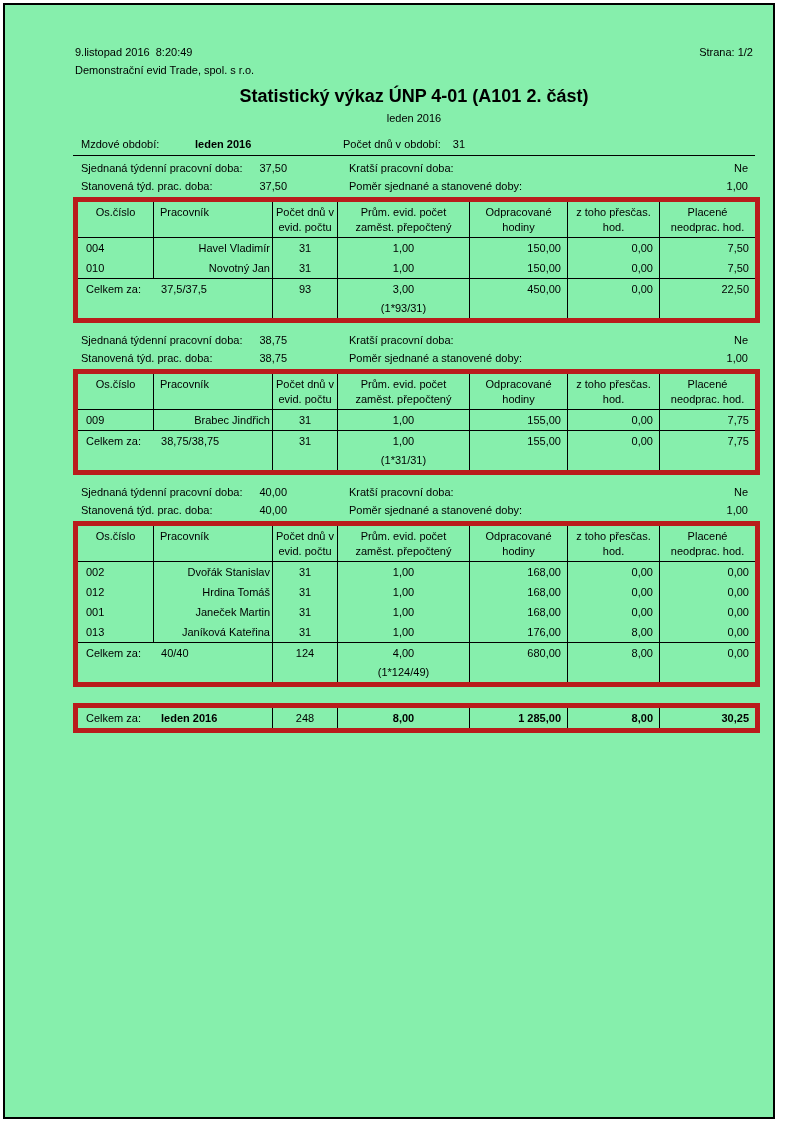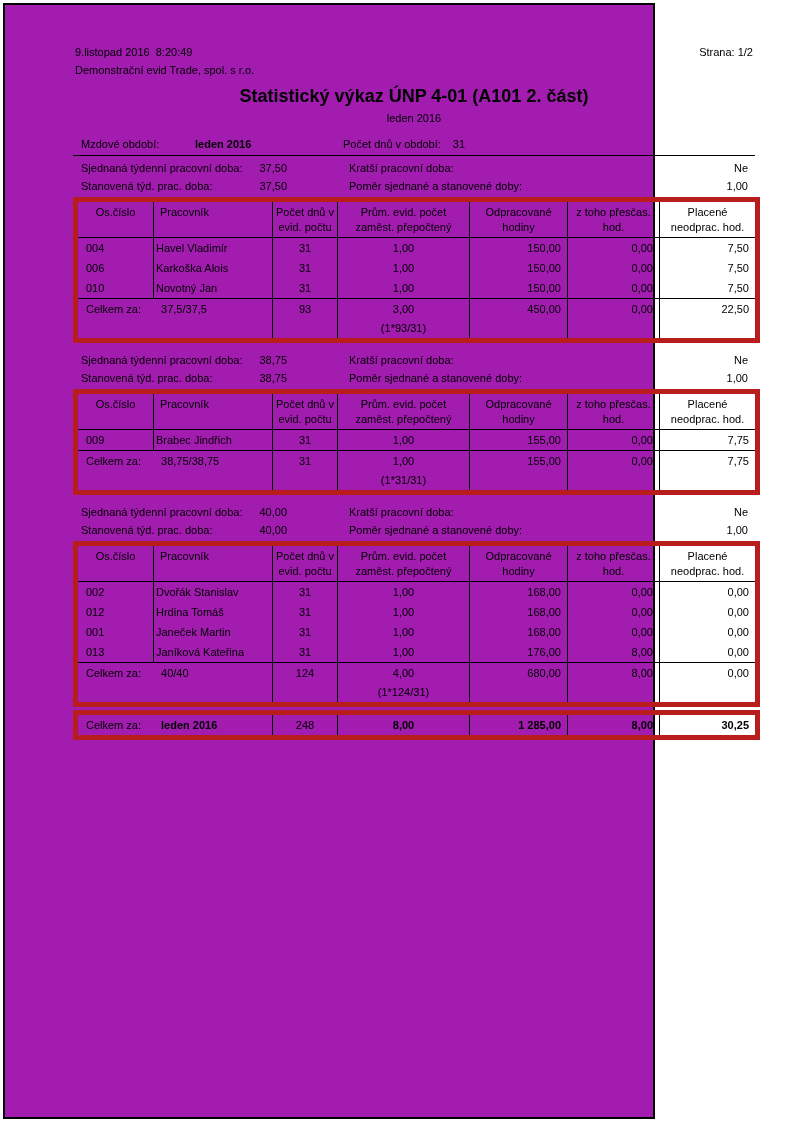--- a/index.html
+++ b/index.html
@@ -4,24 +4,24 @@
 <style>
   html,body { margin:0; padding:0; background:#fff; }
   body {
     width:794px; height:1122px;
     font-family:"Liberation Sans", sans-serif;
     font-size:11px; color:#000;
     position:relative;
   }
   .page {
     position:absolute; left:3px; top:3px;
-    width:652px; height:1116px;
+    width:772px; height:1116px;
     box-sizing:border-box;
     border:2px solid #000;
-    background:#a21caf;
+    background:#86efac;
   }
   .content {
     width:682px;
     margin:40px 0 0 68px;
   }
   .doc-head-row {
     display:flex; justify-content:space-between;
     line-height:15px; padding:0 2px 0 2px; margin-bottom:3px;
   }
   .pre { white-space:pre; }
@@ -71,31 +71,31 @@
     padding:3px 2px 2px 2px; height:31px; box-sizing:border-box;
   }
   .grid th.hl { text-align:left; padding-left:6px; }
   .grid td {
     border-left:1px solid #000;
     line-height:20px; padding:0 2px;
     overflow:hidden; box-sizing:border-box;
   }
   tr.data td { height:20px; }
   td.cl { text-align:left; padding-left:8px; }
-  td.cn { text-align:left; }
+  td.cn { text-align:right; }
   td.cc { text-align:center; }
   td.cr { text-align:right; padding-right:6px; }
   tr.total td {
     border-top:1px solid #000;
     vertical-align:top; height:42px;
   }
   .t-label-span { display:inline-block; width:72px; }
   .formula { line-height:19px; }
 
-  table.grand { margin-top:3px; }
+  table.grand { margin-top:16px; }
   .grand td { height:22px; vertical-align:middle; }
   .bold { font-weight:bold; }
 </style>
 </head>
 <body>
 
 <div class="page">
   <div class="content">
 
     <div class="doc-head-row">
@@ -156,29 +156,20 @@
           <tr class="data">
             <td class="cl">004</td>
             <td class="cn">Havel Vladimír</td>
             <td class="cc">31</td>
             <td class="cc">1,00</td>
             <td class="cr">150,00</td>
             <td class="cr">0,00</td>
             <td class="cr">7,50</td>
           </tr>
           <tr class="data">
-            <td class="cl">006</td>
-            <td class="cn">Karkoška Alois</td>
-            <td class="cc">31</td>
-            <td class="cc">1,00</td>
-            <td class="cr">150,00</td>
-            <td class="cr">0,00</td>
-            <td class="cr">7,50</td>
-          </tr>
-          <tr class="data">
             <td class="cl">010</td>
             <td class="cn">Novotný Jan</td>
             <td class="cc">31</td>
             <td class="cc">1,00</td>
             <td class="cr">150,00</td>
             <td class="cr">0,00</td>
             <td class="cr">7,50</td>
           </tr>
           <tr class="total">
             <td class="cl" colspan="2">
@@ -342,21 +333,21 @@
             <td class="cr">0,00</td>
           </tr>
           <tr class="total">
             <td class="cl" colspan="2">
               <span class="t-label-span">Celkem za:</span>
               <span>40/40</span>
             </td>
             <td class="cc">124</td>
             <td class="cc">
               <div>4,00</div>
-              <div class="formula">(1*124/31)</div>
+              <div class="formula">(1*124/49)</div>
             </td>
             <td class="cr">680,00</td>
             <td class="cr">8,00</td>
             <td class="cr">0,00</td>
           </tr>
         </tbody>
       </table>
     </div>
 
     <table class="grid grand">

